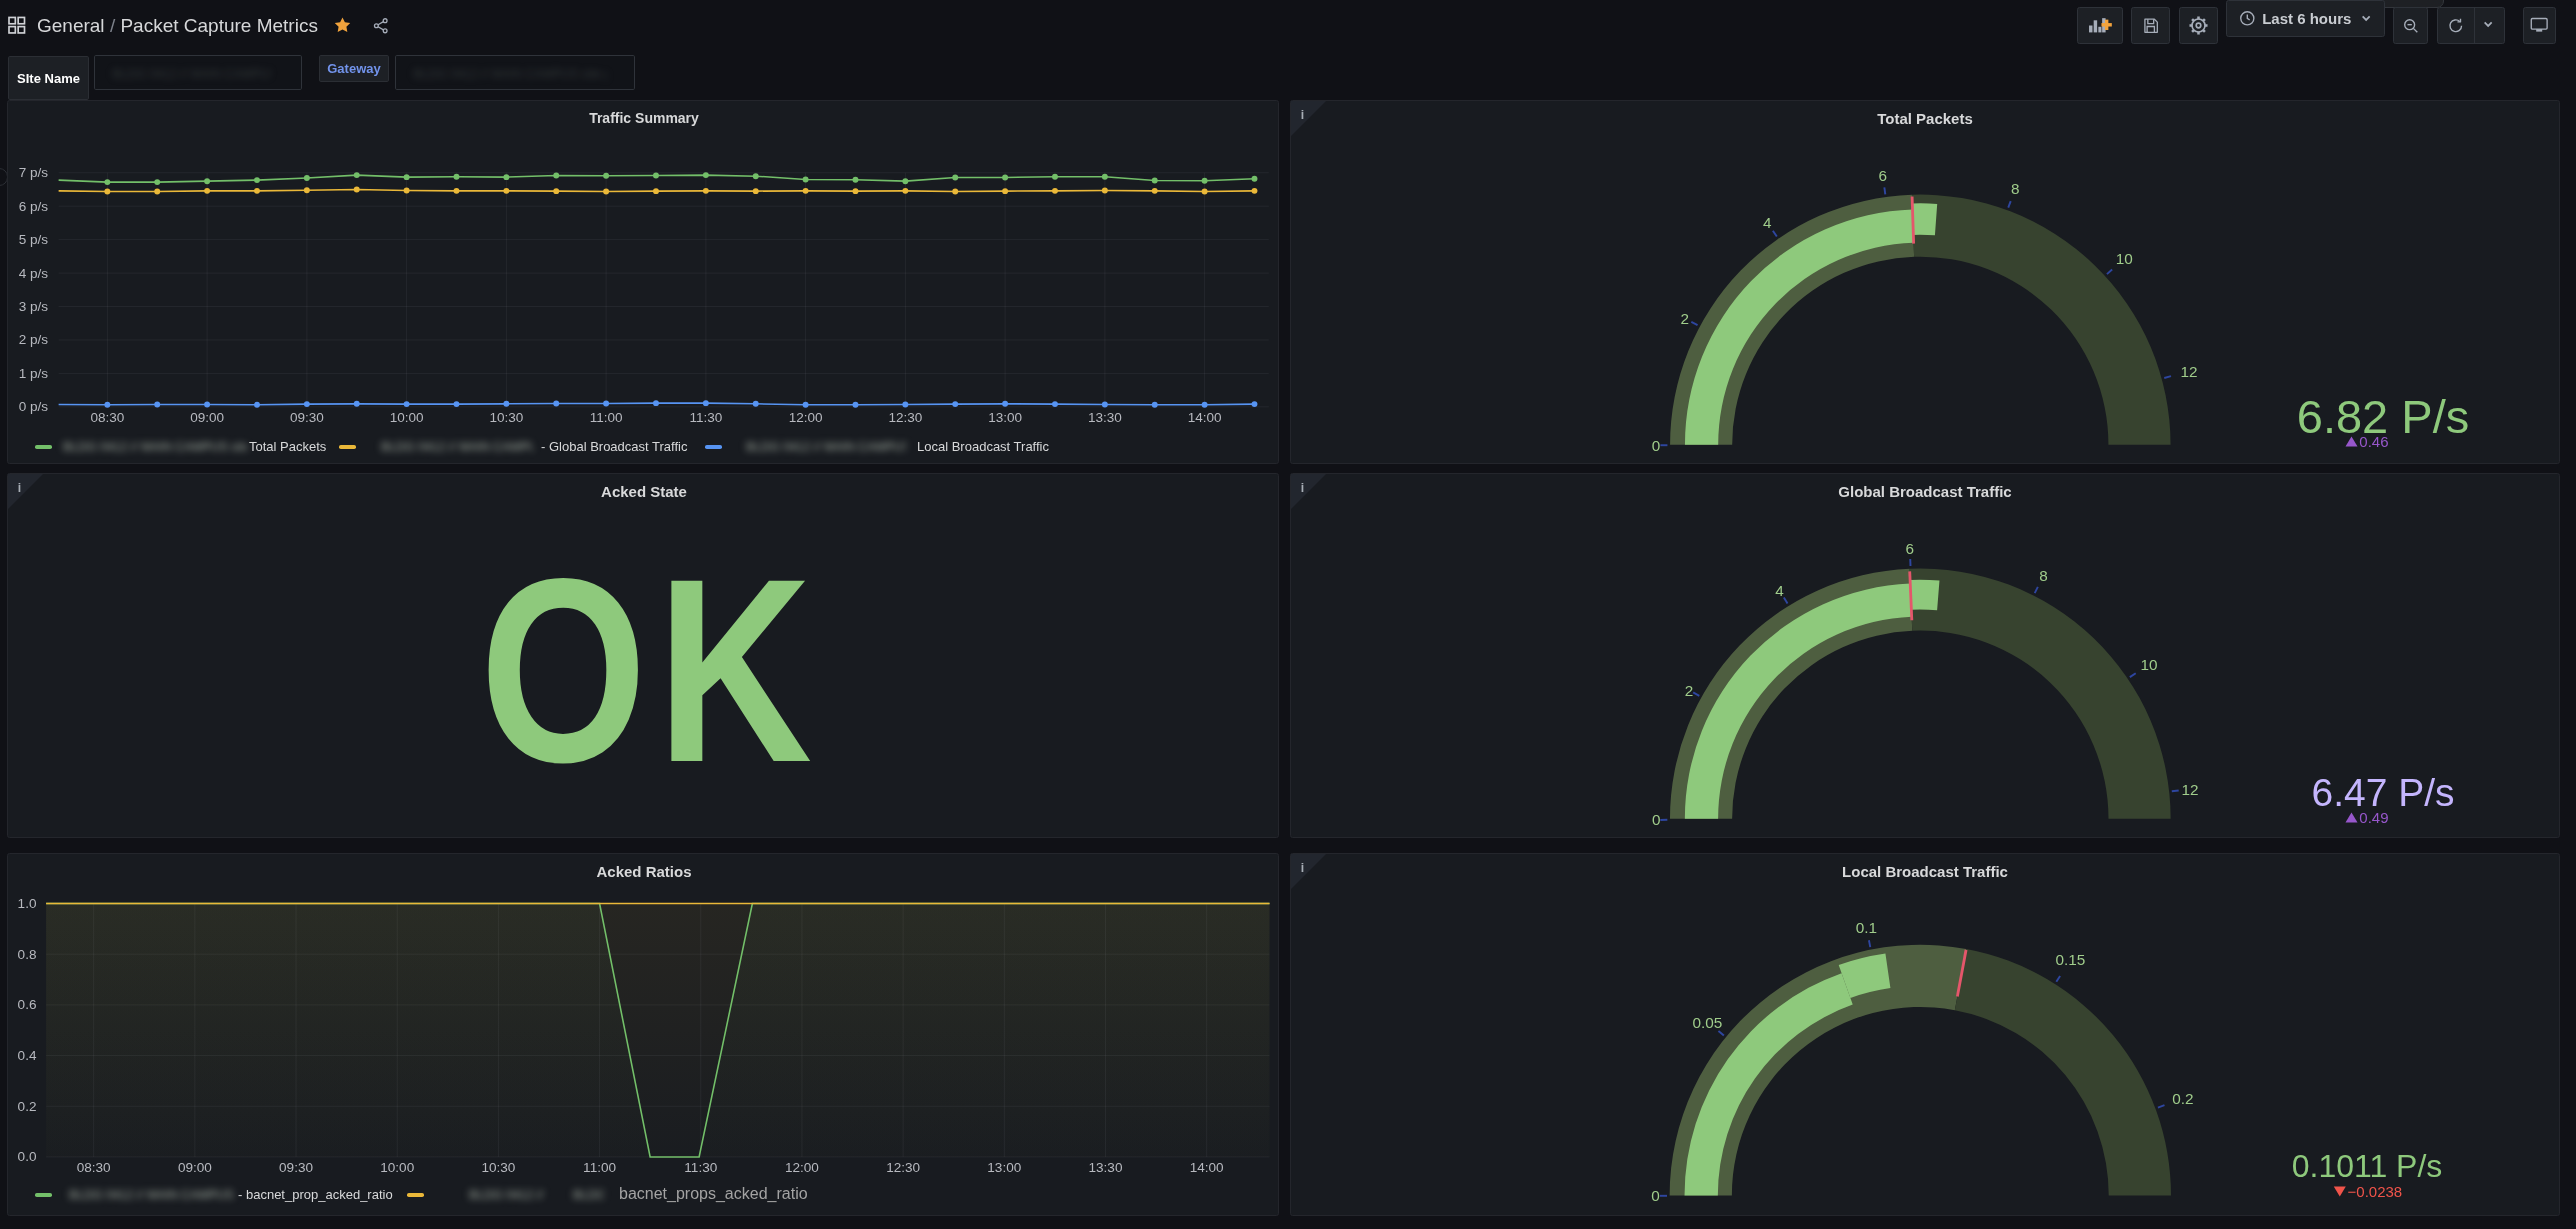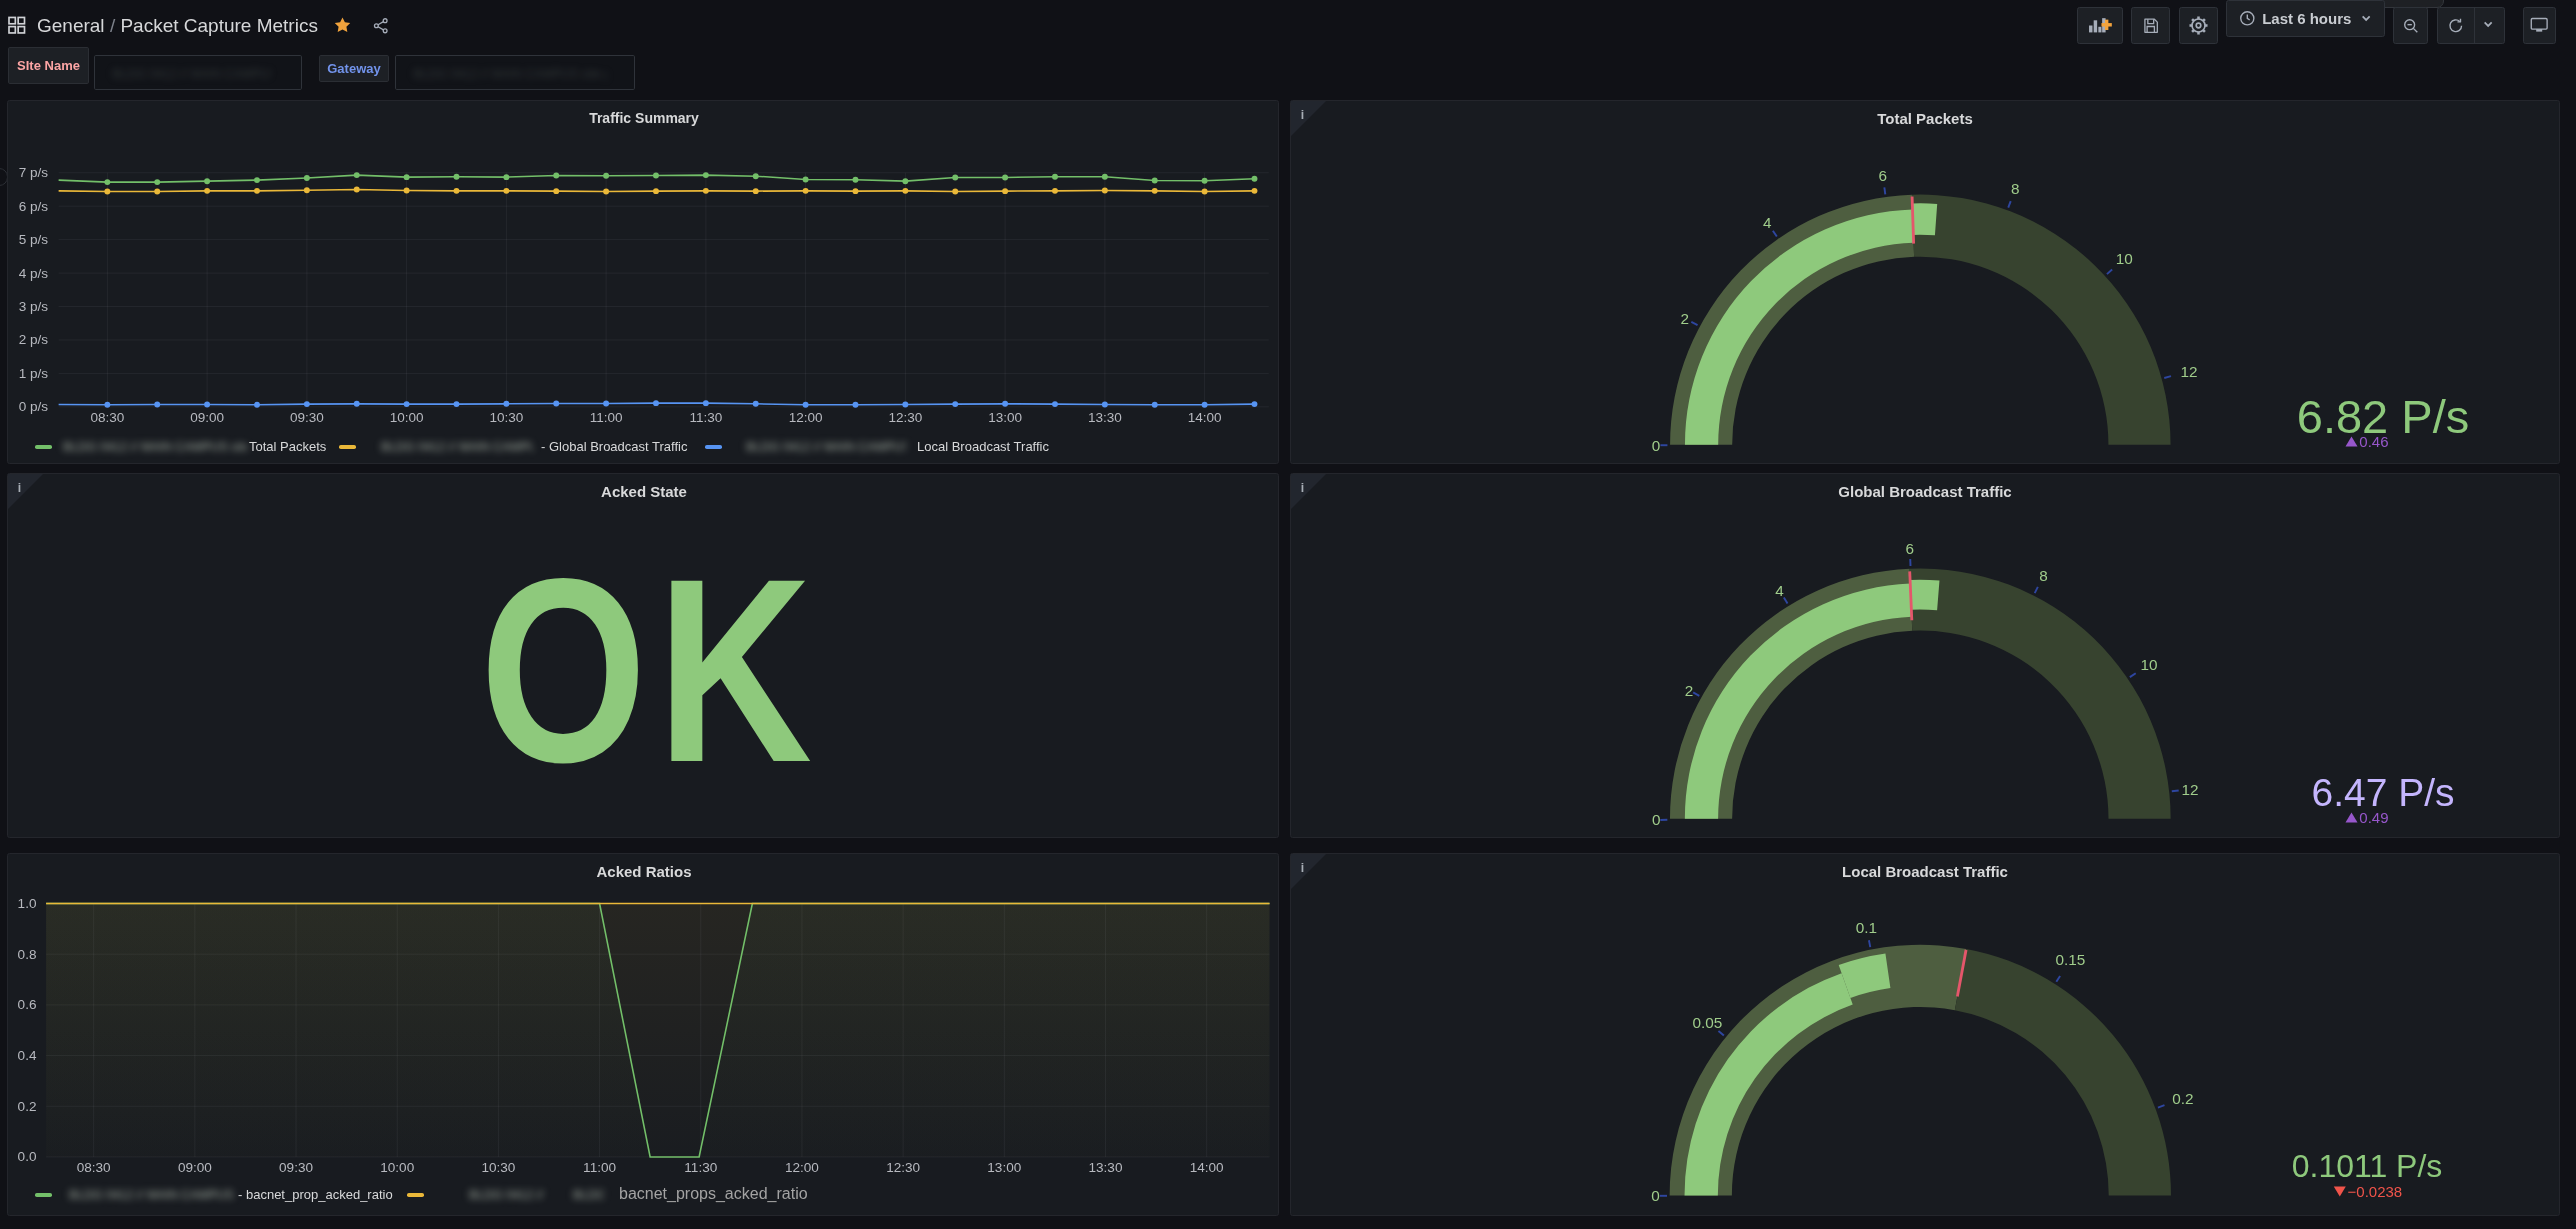--- a/index.html
+++ b/index.html
@@ -86,21 +86,21 @@
     <span style="margin-left:7px"><svg width="12.3" height="12.3" viewBox="0 0 14 14" fill="none" stroke="#a6adb9" stroke-width="2">
         <path d="M3 5l4 4 4-4"></path>
       </svg></span>
   </div>
 <div class="btn" style="left:2523px;top:7px;width:33px">
     <svg width="18.4" height="16.6" viewBox="0 0 24 22" fill="none" stroke="#a6adb9" stroke-width="1.8">
       <rect x="1.5" y="2" width="21" height="14" rx="1.5"></rect>
       <rect x="8" y="16" width="8" height="3.4" fill="#a6adb9" stroke="none"></rect>
     </svg>
   </div>
-<div style="position:absolute;left:8px;top:47px;width:81px;height:37px;background:#1d2025;border:0.9px solid #2b2e34;border-radius:1.8px;display:flex;align-items:center;justify-content:center;color:#fca5a5;font-weight:700;font-size:13px">SIte Name</div>
+<div style="position:absolute;left:8px;top:56px;width:81px;height:44px;background:#1d2025;border:0.9px solid #2b2e34;border-radius:1.8px;display:flex;align-items:center;justify-content:center;color:#ffffff;font-weight:700;font-size:13px">SIte Name</div>
 <div style="position:absolute;left:94px;top:55px;width:208px;height:35px;background:#111318;border:0.9px solid #2f333a;border-radius:1.8px;overflow:hidden">
     <div style="position:absolute;left:17.5px;top:17.5px;width:158px;overflow:hidden;white-space:nowrap;color:rgba(110,120,115,0.35);font-size:12.3px;filter:blur(3.5px);transform:translateY(-50%)">BLDG 0412 // MAIN CAMPUS site gw-07 xx</div>
   </div>
 <div style="position:absolute;left:319px;top:55px;width:70px;height:27px;background:#1d2025;border:0.9px solid #2b2e34;border-radius:1.8px;display:flex;align-items:center;justify-content:center;color:#7293eb;font-weight:700;font-size:13px">Gateway</div>
 <div style="position:absolute;left:395px;top:55px;width:240px;height:35px;background:#111318;border:0.9px solid #2f333a;border-radius:1.8px;overflow:hidden">
     <div style="position:absolute;left:17.5px;top:17.5px;width:193px;overflow:hidden;white-space:nowrap;color:rgba(110,120,115,0.35);font-size:12.3px;filter:blur(3.5px);transform:translateY(-50%)">BLDG 0412 // MAIN CAMPUS site gw-07 xx</div>
   </div>
 <div style="position:absolute;left:7px;top:100px;width:1272px;height:364px;background:#181b20;border:0.9px solid #24262c;border-radius:2.6px;box-sizing:border-box">
     <div style="position:absolute;left:636px;top:16.6px;transform:translate(-50%,-50%);color:#d8d9da;font-size:14px;font-weight:600;white-space:nowrap">Traffic Summary</div>
     <svg width="1272" height="364" style="position:absolute;left:0;top:0" viewBox="0 0 1452 416">

